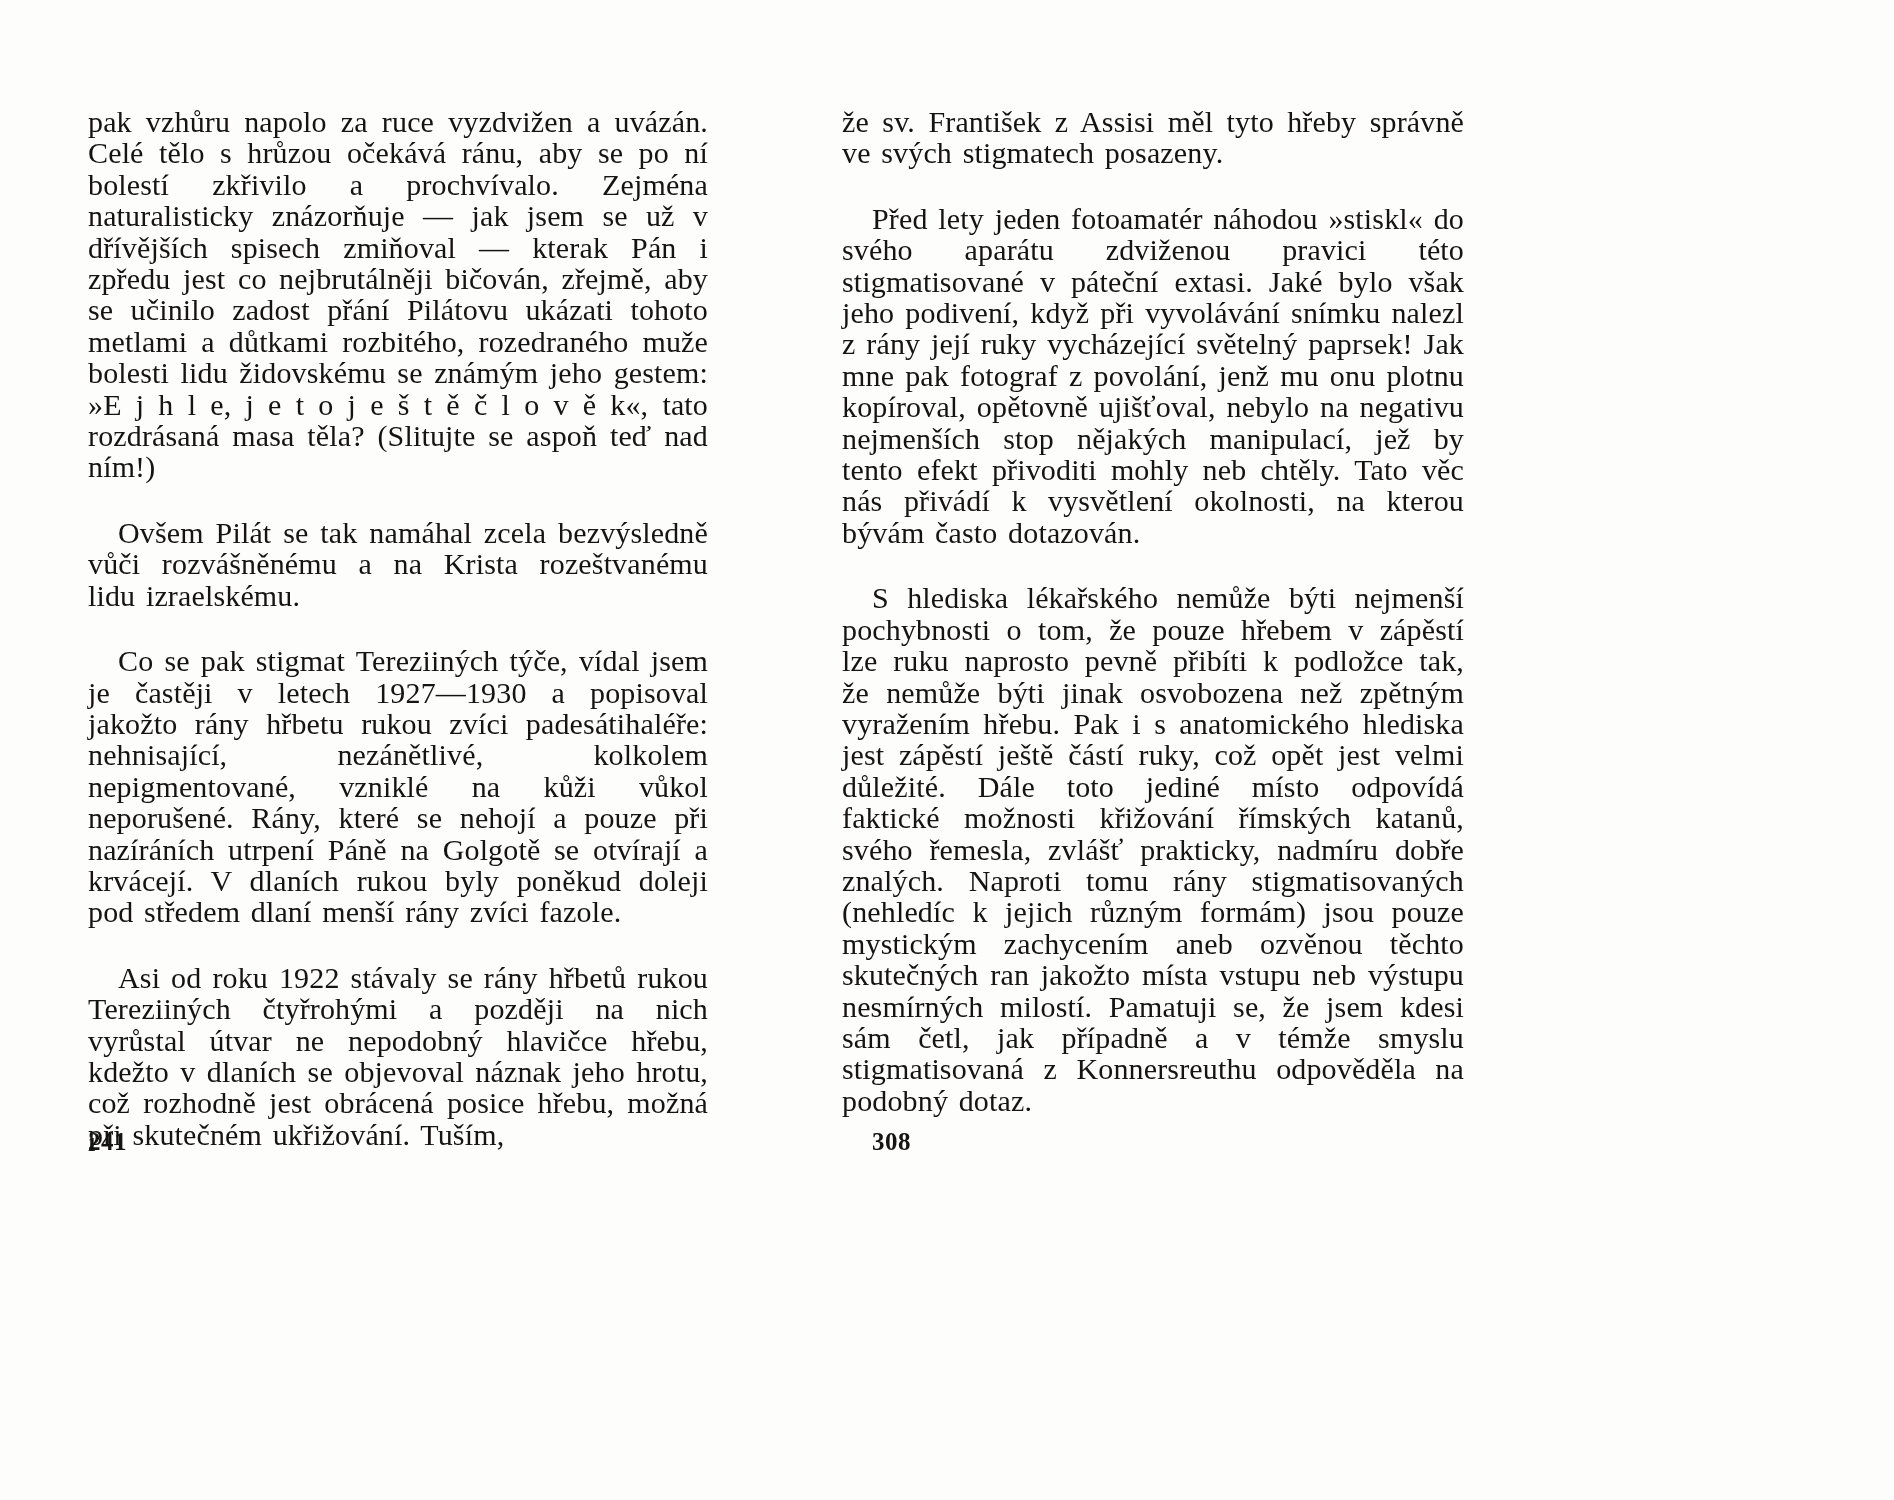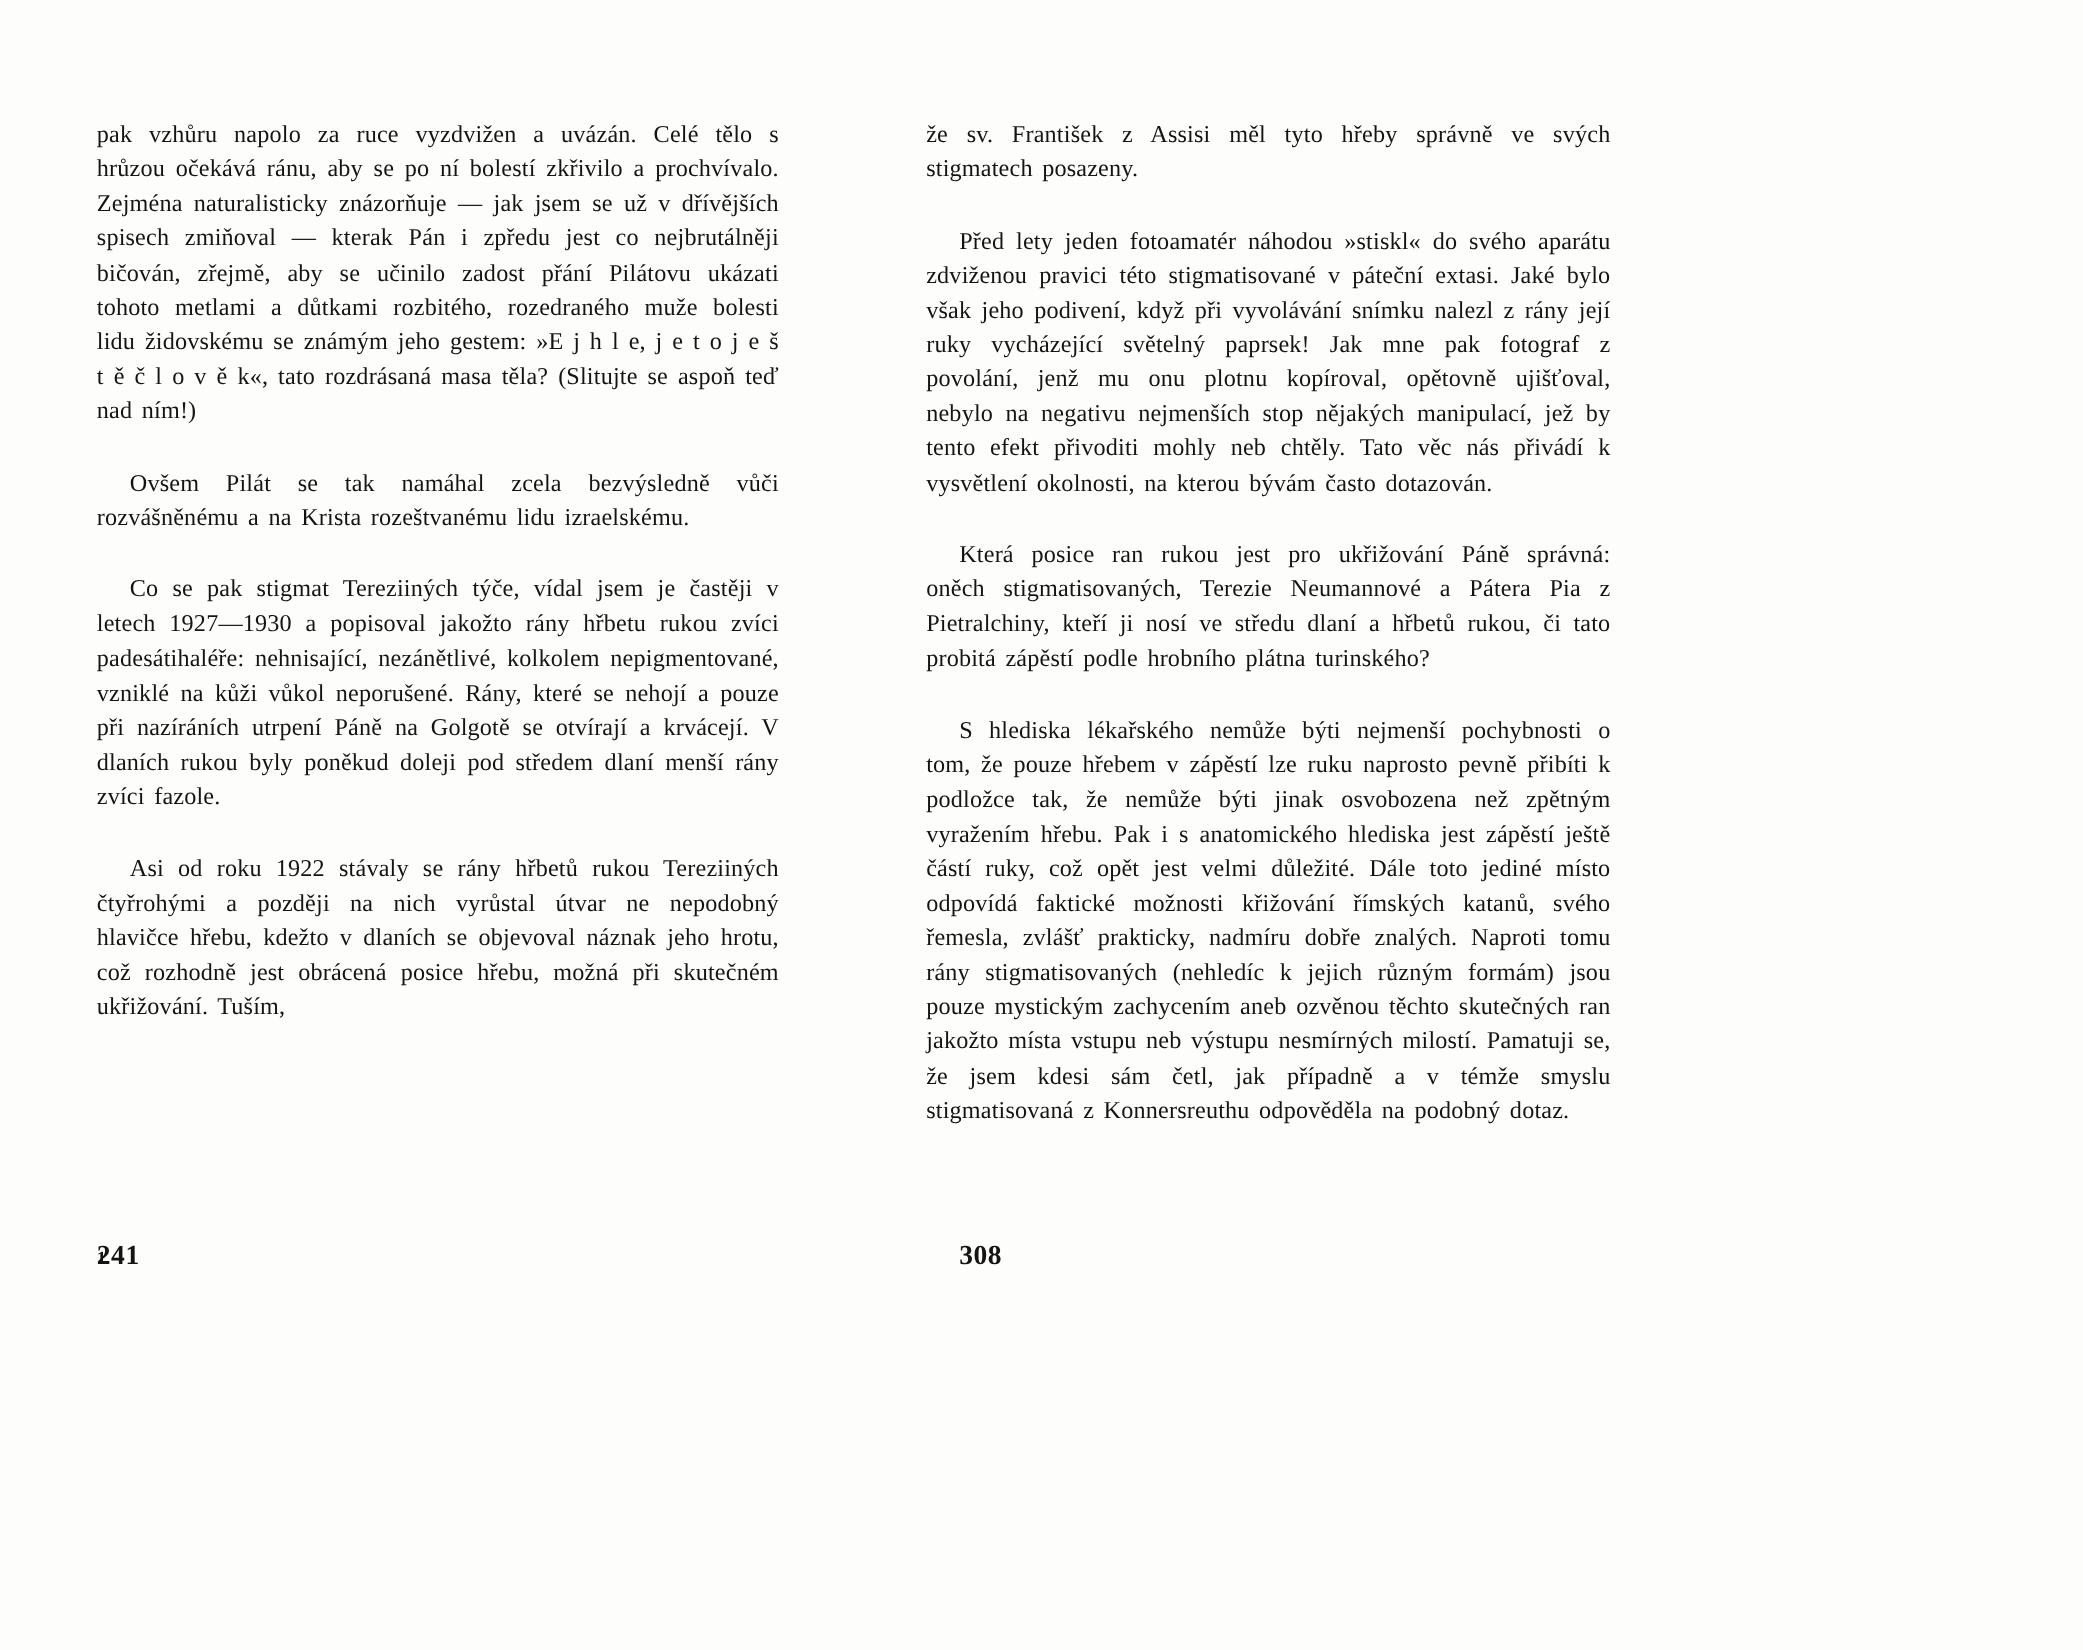--- a/index.html
+++ b/index.html
@@ -11,21 +11,21 @@
   }
   body {
     position: relative;
     font-family: "Liberation Serif", "DejaVu Serif", serif;
     color: #161412;
   }
   .text-col {
     position: absolute;
     top: 106px;
     text-align: justify;
-    font-size: 22px;
+    font-size: 30px;
     line-height: 31.4px;
     word-spacing: 3px;
     letter-spacing: 0.15px;
   }
   .col-left  { left: 88px;  width: 620px; }
   .col-right { left: 842px; width: 622px; }
   .text-col p { text-indent: 0; }
   .text-col p.indent { text-indent: 30px; margin-top: 34px; }
   .footer-num {
     position: absolute;
@@ -56,21 +56,20 @@
 <div class="text-col col-left">
   <p>pak vzhůru napolo za ruce vyzdvižen a uvázán. Celé tělo s hrůzou očekává ránu, aby se po ní bolestí zkřivilo a prochvívalo. Zejména naturalisticky znázorňuje — jak jsem se už v dřívějších spisech zmiňoval — kterak Pán i zpředu jest co nejbrutálněji bičován, zřejmě, aby se učinilo zadost přání Pilátovu ukázati tohoto metlami a důtkami rozbitého, rozedraného muže bolesti lidu židovskému se známým jeho gestem: »E j h l e,  j e  t o  j e š t ě  č l o v ě k«, tato rozdrásaná masa těla? (Slitujte se aspoň teď nad ním!)</p>
   <p class="indent">Ovšem Pilát se tak namáhal zcela bezvýsledně vůči rozvášněnému a na Krista rozeštvanému lidu izraelskému.</p>
   <p class="indent">Co se pak stigmat Tereziiných týče, vídal jsem je častěji v letech 1927—1930 a popisoval jakožto rány hřbetu rukou zvíci padesátihaléře: nehnisající, nezánětlivé, kolkolem nepigmentované, vzniklé na kůži vůkol neporušené. Rány, které se nehojí a pouze při nazíráních utrpení Páně na Golgotě se otvírají a krvácejí. V dlaních rukou byly poněkud doleji pod středem dlaní menší rány zvíci fazole.</p>
   <p class="indent">Asi od roku 1922 stávaly se rány hřbetů rukou Tereziiných čtyřrohými a později na nich vyrůstal útvar ne nepodobný hlavičce hřebu, kdežto v dlaních se objevoval náznak jeho hrotu, což rozhodně jest obrácená posice hřebu, možná při skutečném ukřižování. Tuším,</p>
 </div>
 
 <div class="text-col col-right">
   <p>že sv. František z Assisi měl tyto hřeby správně ve svých stigmatech posazeny.</p>
   <p class="indent">Před lety jeden fotoamatér náhodou »stiskl« do svého aparátu zdviženou pravici této stigmatisované v páteční extasi. Jaké bylo však jeho podivení, když při vyvolávání snímku nalezl z rány její ruky vycházející světelný paprsek! Jak mne pak fotograf z povolání, jenž mu onu plotnu kopíroval, opětovně ujišťoval, nebylo na negativu nejmenších stop nějakých manipulací, jež by tento efekt přivoditi mohly neb chtěly. Tato věc nás přivádí k vysvětlení okolnosti, na kterou bývám často dotazován.</p>
-  <p class="indent">Která posice ran rukou jest pro ukřižování Páně správná: oněch stigmatisovaných, Terezie Neumannové a Pátera Pia z Pietralchiny, kteří ji nosí ve středu dlaní a hřbetů rukou, či tato probitá zápěstí podle hrobního plátna turinského?</p>
   <p class="indent">S hlediska lékařského nemůže býti nejmenší pochybnosti o tom, že pouze hřebem v zápěstí lze ruku naprosto pevně přibíti k podložce tak, že nemůže býti jinak osvobozena než zpětným vyražením hřebu. Pak i s anatomického hlediska jest zápěstí ještě částí ruky, což opět jest velmi důležité. Dále toto jediné místo odpovídá faktické možnosti křižování římských katanů, svého řemesla, zvlášť prakticky, nadmíru dobře znalých. Naproti tomu rány stigmatisovaných (nehledíc k jejich různým formám) jsou pouze mystickým zachycením aneb ozvěnou těchto skutečných ran jakožto místa vstupu neb výstupu nesmírných milostí. Pamatuji se, že jsem kdesi sám četl, jak případně a v témže smyslu stigmatisovaná z Konnersreuthu odpověděla na podobný dotaz.</p>
 </div>
 
 <div class="signature-mark">1</div>
 
 <div class="footer-num footer-left-pagenum">241</div>
 
 <div class="footer-num footer-right-pagenum">308</div>
 
 </body></html>

